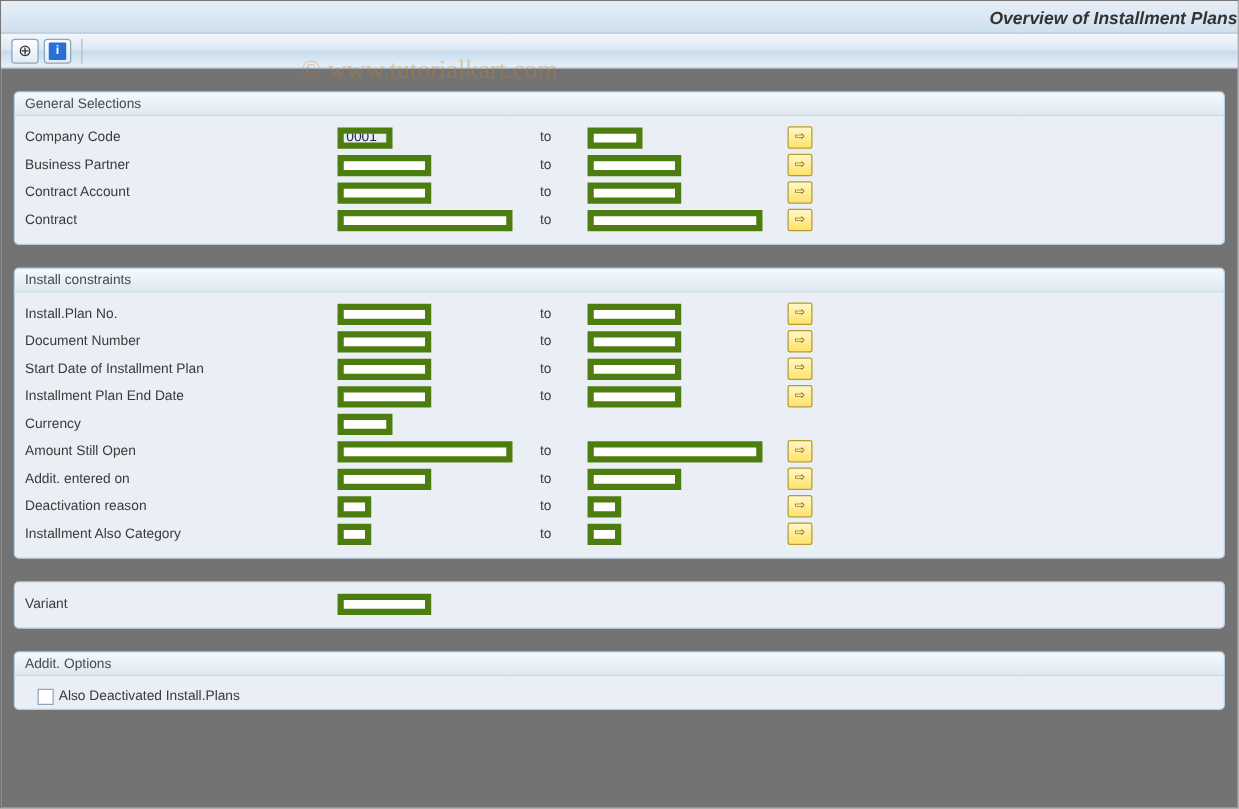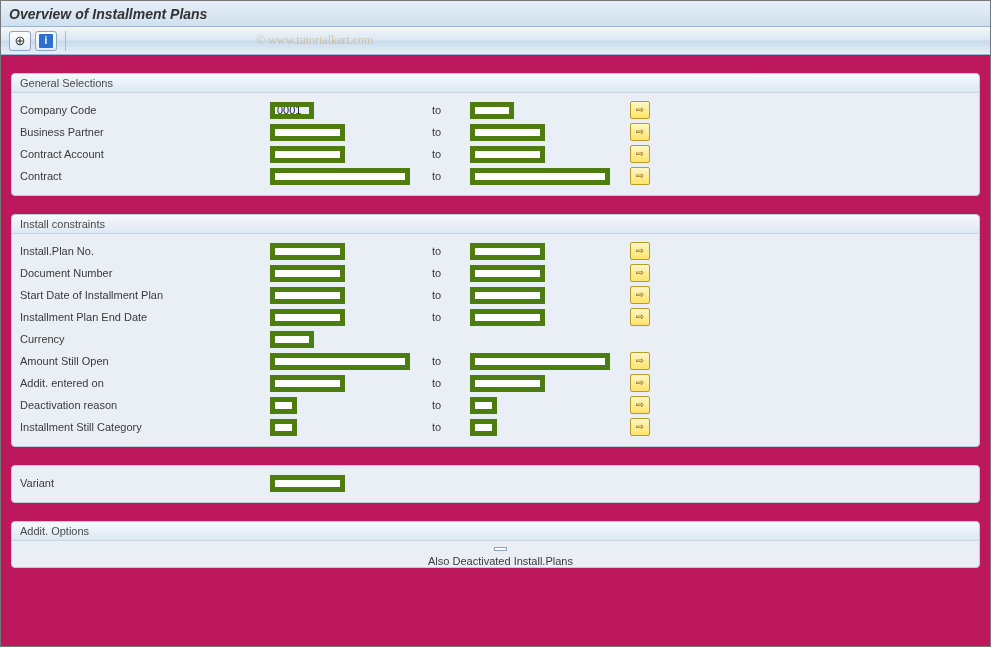--- a/index.html
+++ b/index.html
@@ -13,20 +13,21 @@
     position: relative;
   }
   .outer-border { border: 1px solid #777; width:991px; height:647px; position:relative; }
   .title-bar {
     background: linear-gradient(to bottom, #e6eff7 0%, #cfe0ee 100%);
     height: 26px;
     border-bottom: 1px solid #98b6d1;
     display: flex;
     align-items: center;
     padding-left: 8px;
+    justify-content: flex-end;
   }
   .title-bar .title-text {
     font-style: italic;
     font-weight: bold;
     font-size: 14px;
     color: #333;
   }
   .toolbar {
     height: 28px;
     background: linear-gradient(to bottom, #f3f7fb 0%, #dbe7f2 48%, #c8dbec 52%, #e7f0f8 100%);
@@ -44,21 +45,21 @@
     display:flex; align-items:center; justify-content:center;
     font-size: 11px;
     color: #333;
   }
   .tb-divider {
     width: 1px; height: 20px;
     background: #a8bed3;
     margin: 0 4px;
   }
   .content {
-    background: #be185d;
+    background: #737373;
     height: calc(100% - 54px);
     padding: 0 10px;
     overflow: hidden;
   }
   .spacer { height: 18px; }
   .group {
     border: 1px solid #b9cddd;
     border-radius: 4px;
     background: #e9eff5;
     margin-bottom: 18px;
@@ -102,34 +103,33 @@
   .multi-btn {
     width: 20px; height: 18px;
     background: linear-gradient(to bottom, #fff7c8, #ffe36a);
     border: 1px solid #b89b2a;
     border-radius: 2px;
     display:flex; align-items:center; justify-content:center;
     font-size: 10px;
     color: #6b5100;
     line-height: 1;
   }
-  .chk-row { display:flex; align-items:center; gap:4px; padding-left:10px; height:20px;flex-direction:column; }
+  .chk-row { display:flex; align-items:center; gap:4px; padding-left:10px; height:20px; }
   .chk {
     width: 13px; height: 13px;
     border: 1px solid #8aa7c2;
     background: #fff;
   }
   .watermark {
     position: absolute;
-    top: 32px; left: 240px;
+    top: 42px; left: 240px;
     color: rgba(200,130,30,0.35);
-    font-size: 12px;
+    font-size: 21px;
     font-family: Georgia, serif;
     pointer-events: none;
-    margin-left: 15px;
   }
   .info-icon {
     width: 14px; height:14px; background:#2a6fd6; color:#fff; font-weight:bold;
     display:flex;align-items:center;justify-content:center; font-size:10px; border-radius:1px;
   }
   .exec-icon { font-size:13px; color:#333;}
 </style>
 </head>
 <body>
 <div class="outer-border">
@@ -284,21 +284,21 @@
         <span><input type="text" class="w-tiny" value="" style=""></span>
         <span class="to">to</span>
         <span><input type="text" class="w-tiny" value="" style=""></span>
         <span>
               <div class="multi-btn">
                 <span>⇨</span>
               </div>
             </span>
       </div>
       <div class="row">
-        <span class="label">Installment Still Category</span>
+        <span class="label">Installment Also Category</span>
         <span><input type="text" class="w-tiny" value="" style=""></span>
         <span class="to">to</span>
         <span><input type="text" class="w-tiny" value="" style=""></span>
         <span>
               <div class="multi-btn">
                 <span>⇨</span>
               </div>
             </span>
       </div>
     </div>

